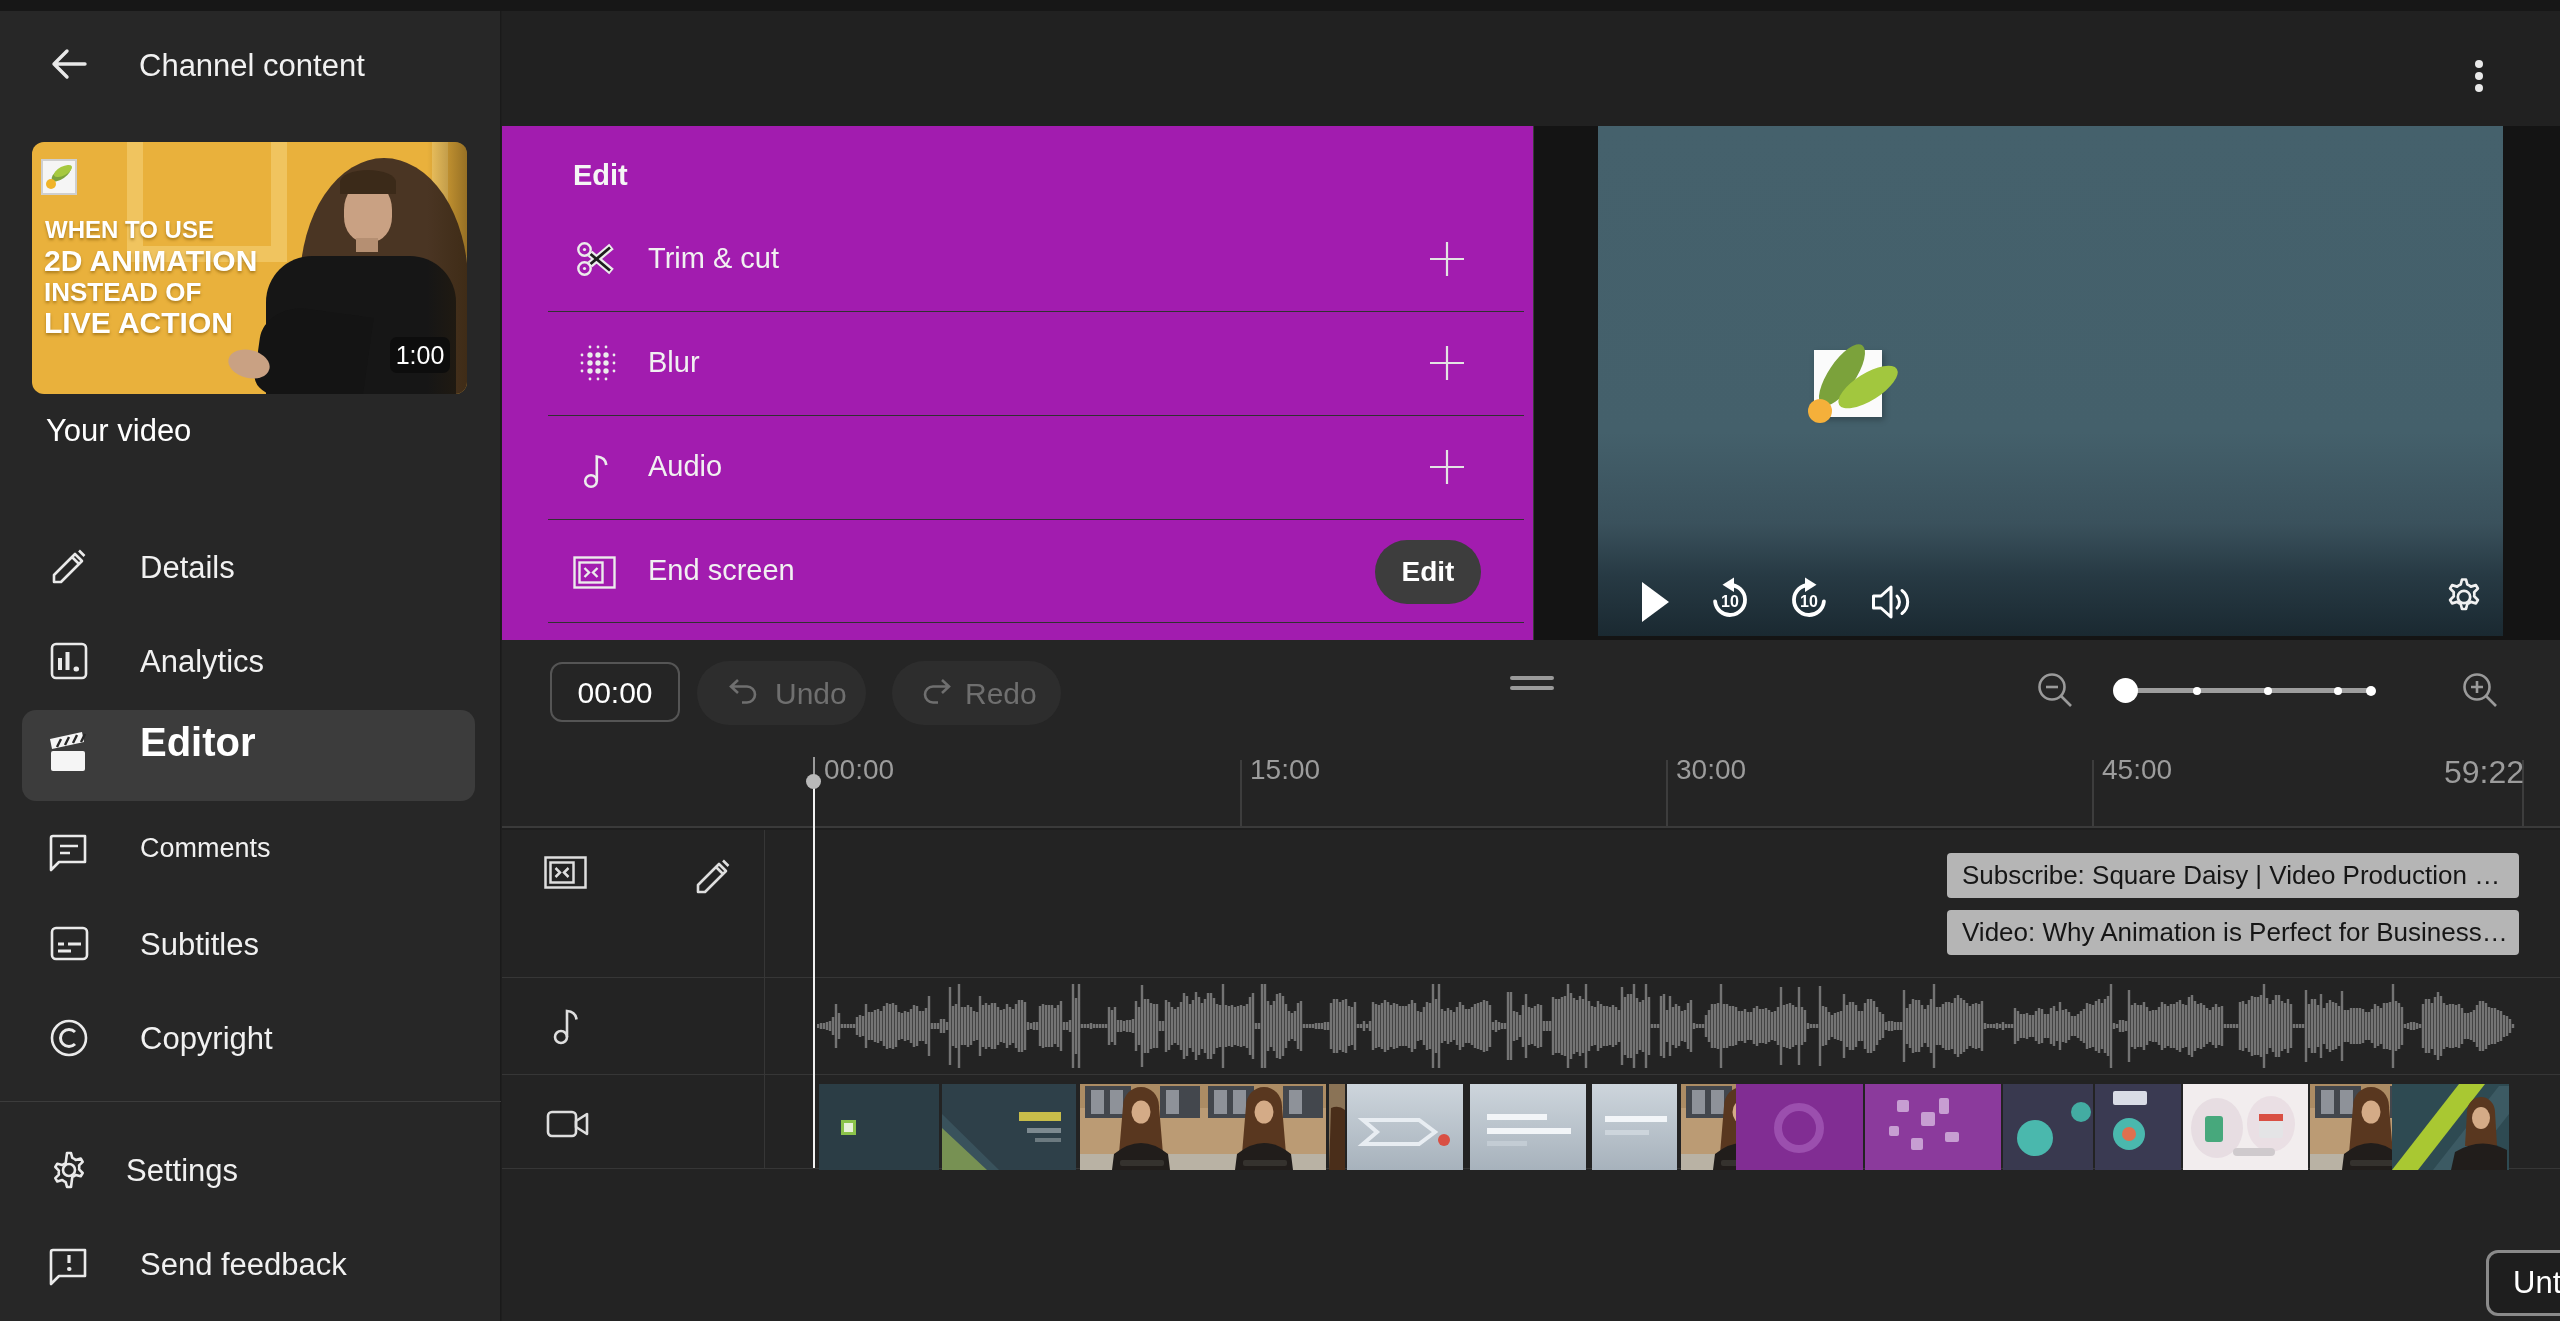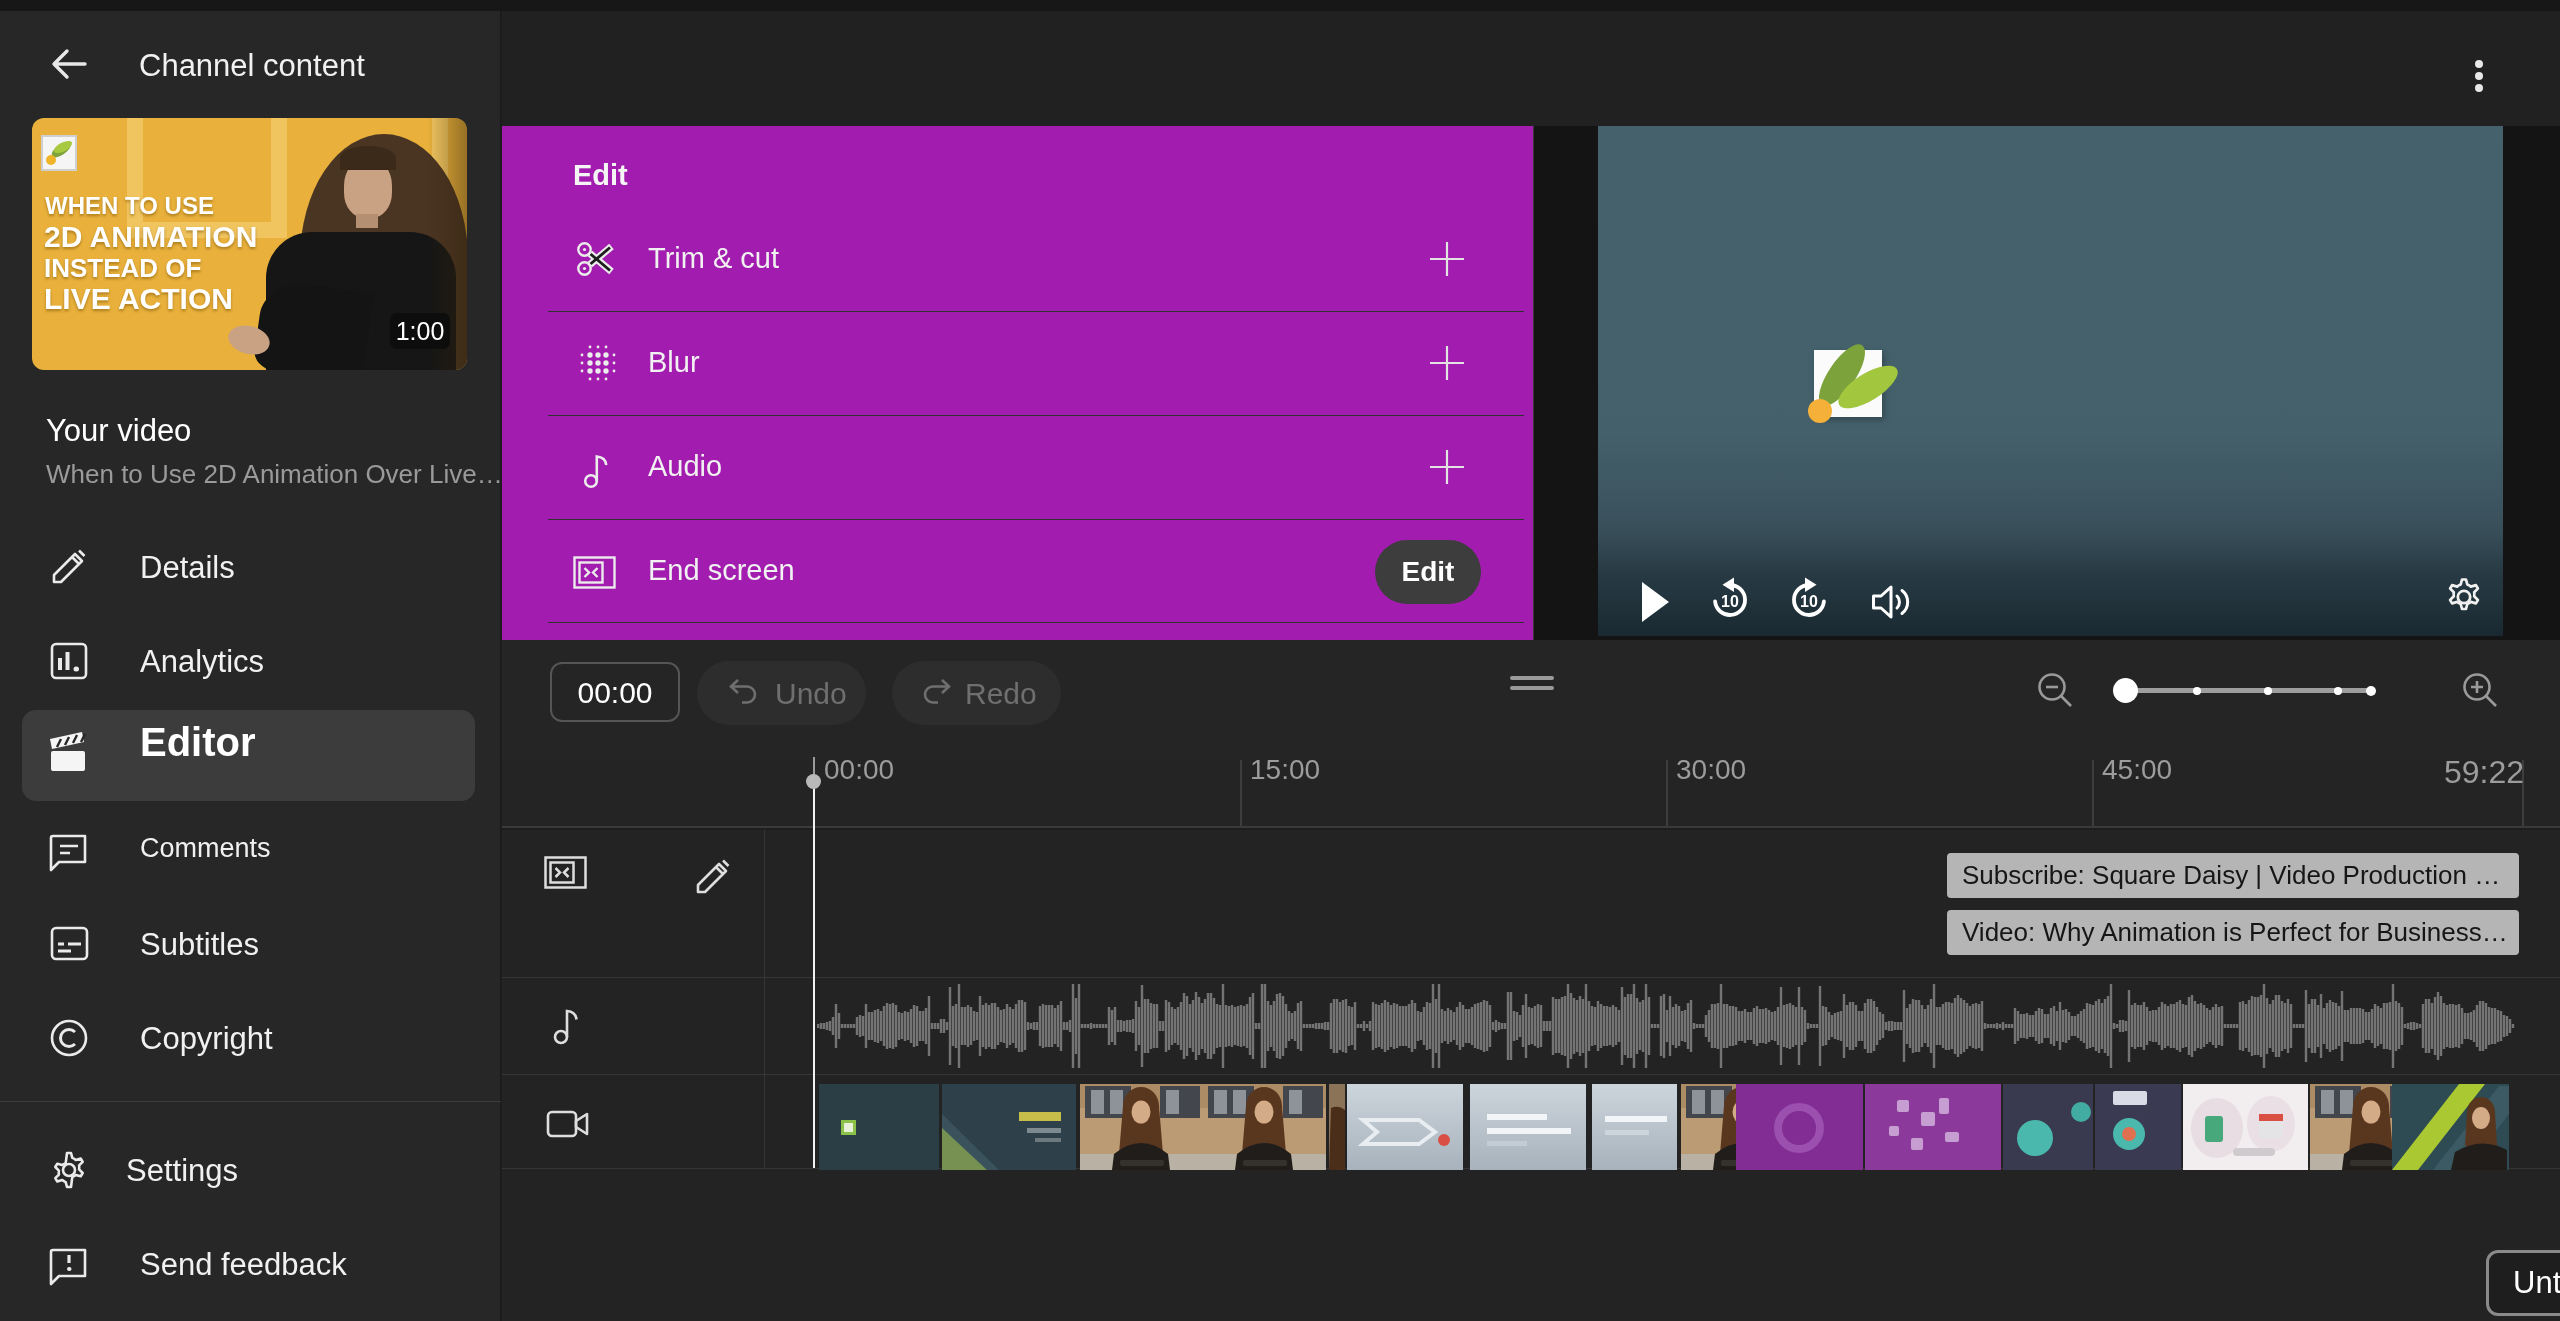--- a/index.html
+++ b/index.html
@@ -12,21 +12,21 @@
 
 <div class="abs" style="left:0;top:0;width:2560px;height:11px;background:#171717"></div>
 
 <div class="abs" style="left:0;top:11px;width:501px;height:1310px;background:#272727;border-right:1px solid #1a1a1a"></div>
 <div id="sb" class="abs" style="left:0;top:0;width:501px;height:1321px">
   <svg class="abs" style="left:50px;top:48px" width="38" height="32" viewBox="0 0 38 32">
     <path d="M35 16H4 M17 3 L4 16 L17 29" stroke="#e8e8e8" stroke-width="3.4" fill="none" stroke-linecap="round" stroke-linejoin="round"></path>
   </svg>
   <div class="abs" style="left:139px;top:48px;font-size:31px;color:#f1f1f1">Channel content</div>
 
-  <div class="abs" style="left:32px;top:118px;width:435px;height:252px;border-radius:12px;background:#e9b13c;overflow:hidden">
+  <div class="abs" style="left:32px;top:142px;width:435px;height:252px;border-radius:12px;background:#e9b13c;overflow:hidden">
     <div class="abs" style="left:95px;top:-30px;width:160px;height:150px;border:16px solid #f0c45f;background:transparent"></div>
     <div class="abs" style="left:400px;top:-30px;width:100px;height:160px;border:16px solid #f0c45f;"></div>
 
     <div class="abs" style="left:268px;top:16px;width:168px;height:250px;background:#4a3523;border-radius:50% 50% 12% 12%"></div>
     <div class="abs" style="left:234px;top:114px;width:190px;height:138px;background:#161616;border-radius:46px 46px 0 0"></div>
     <div class="abs" style="left:226px;top:168px;width:110px;height:90px;background:#141414;border-radius:40% 0 0 20%;transform:rotate(8deg)"></div>
     <div class="abs" style="left:196px;top:208px;width:42px;height:28px;background:#c9a183;border-radius:50%;transform:rotate(14deg)"></div>
     <div class="abs" style="left:312px;top:40px;width:48px;height:60px;background:#c9a183;border-radius:46% 46% 42% 42%"></div>
     <div class="abs" style="left:308px;top:28px;width:56px;height:24px;background:#3b2a19;border-radius:50% 50% 0 0"></div>
     <div class="abs" style="left:324px;top:96px;width:22px;height:14px;background:#b58f72"></div>
@@ -40,21 +40,20 @@
     </svg>
 
     <div class="abs" style="left:13px;top:74px;font-weight:700;color:#fff;font-size:24px;text-shadow:0 2px 3px rgba(120,80,0,.55)">WHEN TO USE</div>
     <div class="abs" style="left:12px;top:102px;font-weight:700;color:#fff;font-size:30px;text-shadow:0 2px 3px rgba(120,80,0,.55)">2D ANIMATION</div>
     <div class="abs" style="left:12px;top:135px;font-weight:700;color:#fff;font-size:26px;text-shadow:0 2px 3px rgba(120,80,0,.55)">INSTEAD OF</div>
     <div class="abs" style="left:12px;top:164px;font-weight:700;color:#fff;font-size:30px;text-shadow:0 2px 3px rgba(120,80,0,.55)">LIVE ACTION</div>
     <div class="abs" style="left:358px;top:195px;width:60px;height:36px;background:rgba(12,12,12,.9);border-radius:7px;color:#fff;font-size:25px;text-align:center;line-height:36px">1:00</div>
   </div>
 
   <div class="abs" style="left:46px;top:413px;font-size:31px;font-weight:500;color:#ffffff;white-space:nowrap">Your video</div>
-  <div class="abs" style="left:46px;top:459px;font-size:26px;color:#9a9a9a;white-space:nowrap">When to Use 2D Animation Over Live…</div>
 
   <div class="abs" style="left:22px;top:710px;width:453px;height:91px;background:#3c3c3c;border-radius:14px"></div>
   <svg id="menuicons" class="abs" style="left:48px;top:546px" width="42" height="740" viewBox="0 0 42 740">
     <g stroke="#eaeaea" stroke-width="2.6" fill="none">
 
       <path d="M6 36 v-7 L27 8 l7 7 L13 36 z M24 11 l7 7 M31 4.5 l5.5 5.5" stroke-linejoin="round"></path>
 
       <rect x="4" y="98" width="34" height="34" rx="4"></rect>
       <path d="M12 124 v-12 M19.5 124 v-18" stroke-width="4"></path>
       <path d="M28 123 h.5" stroke-width="5" stroke-linecap="round"></path>

